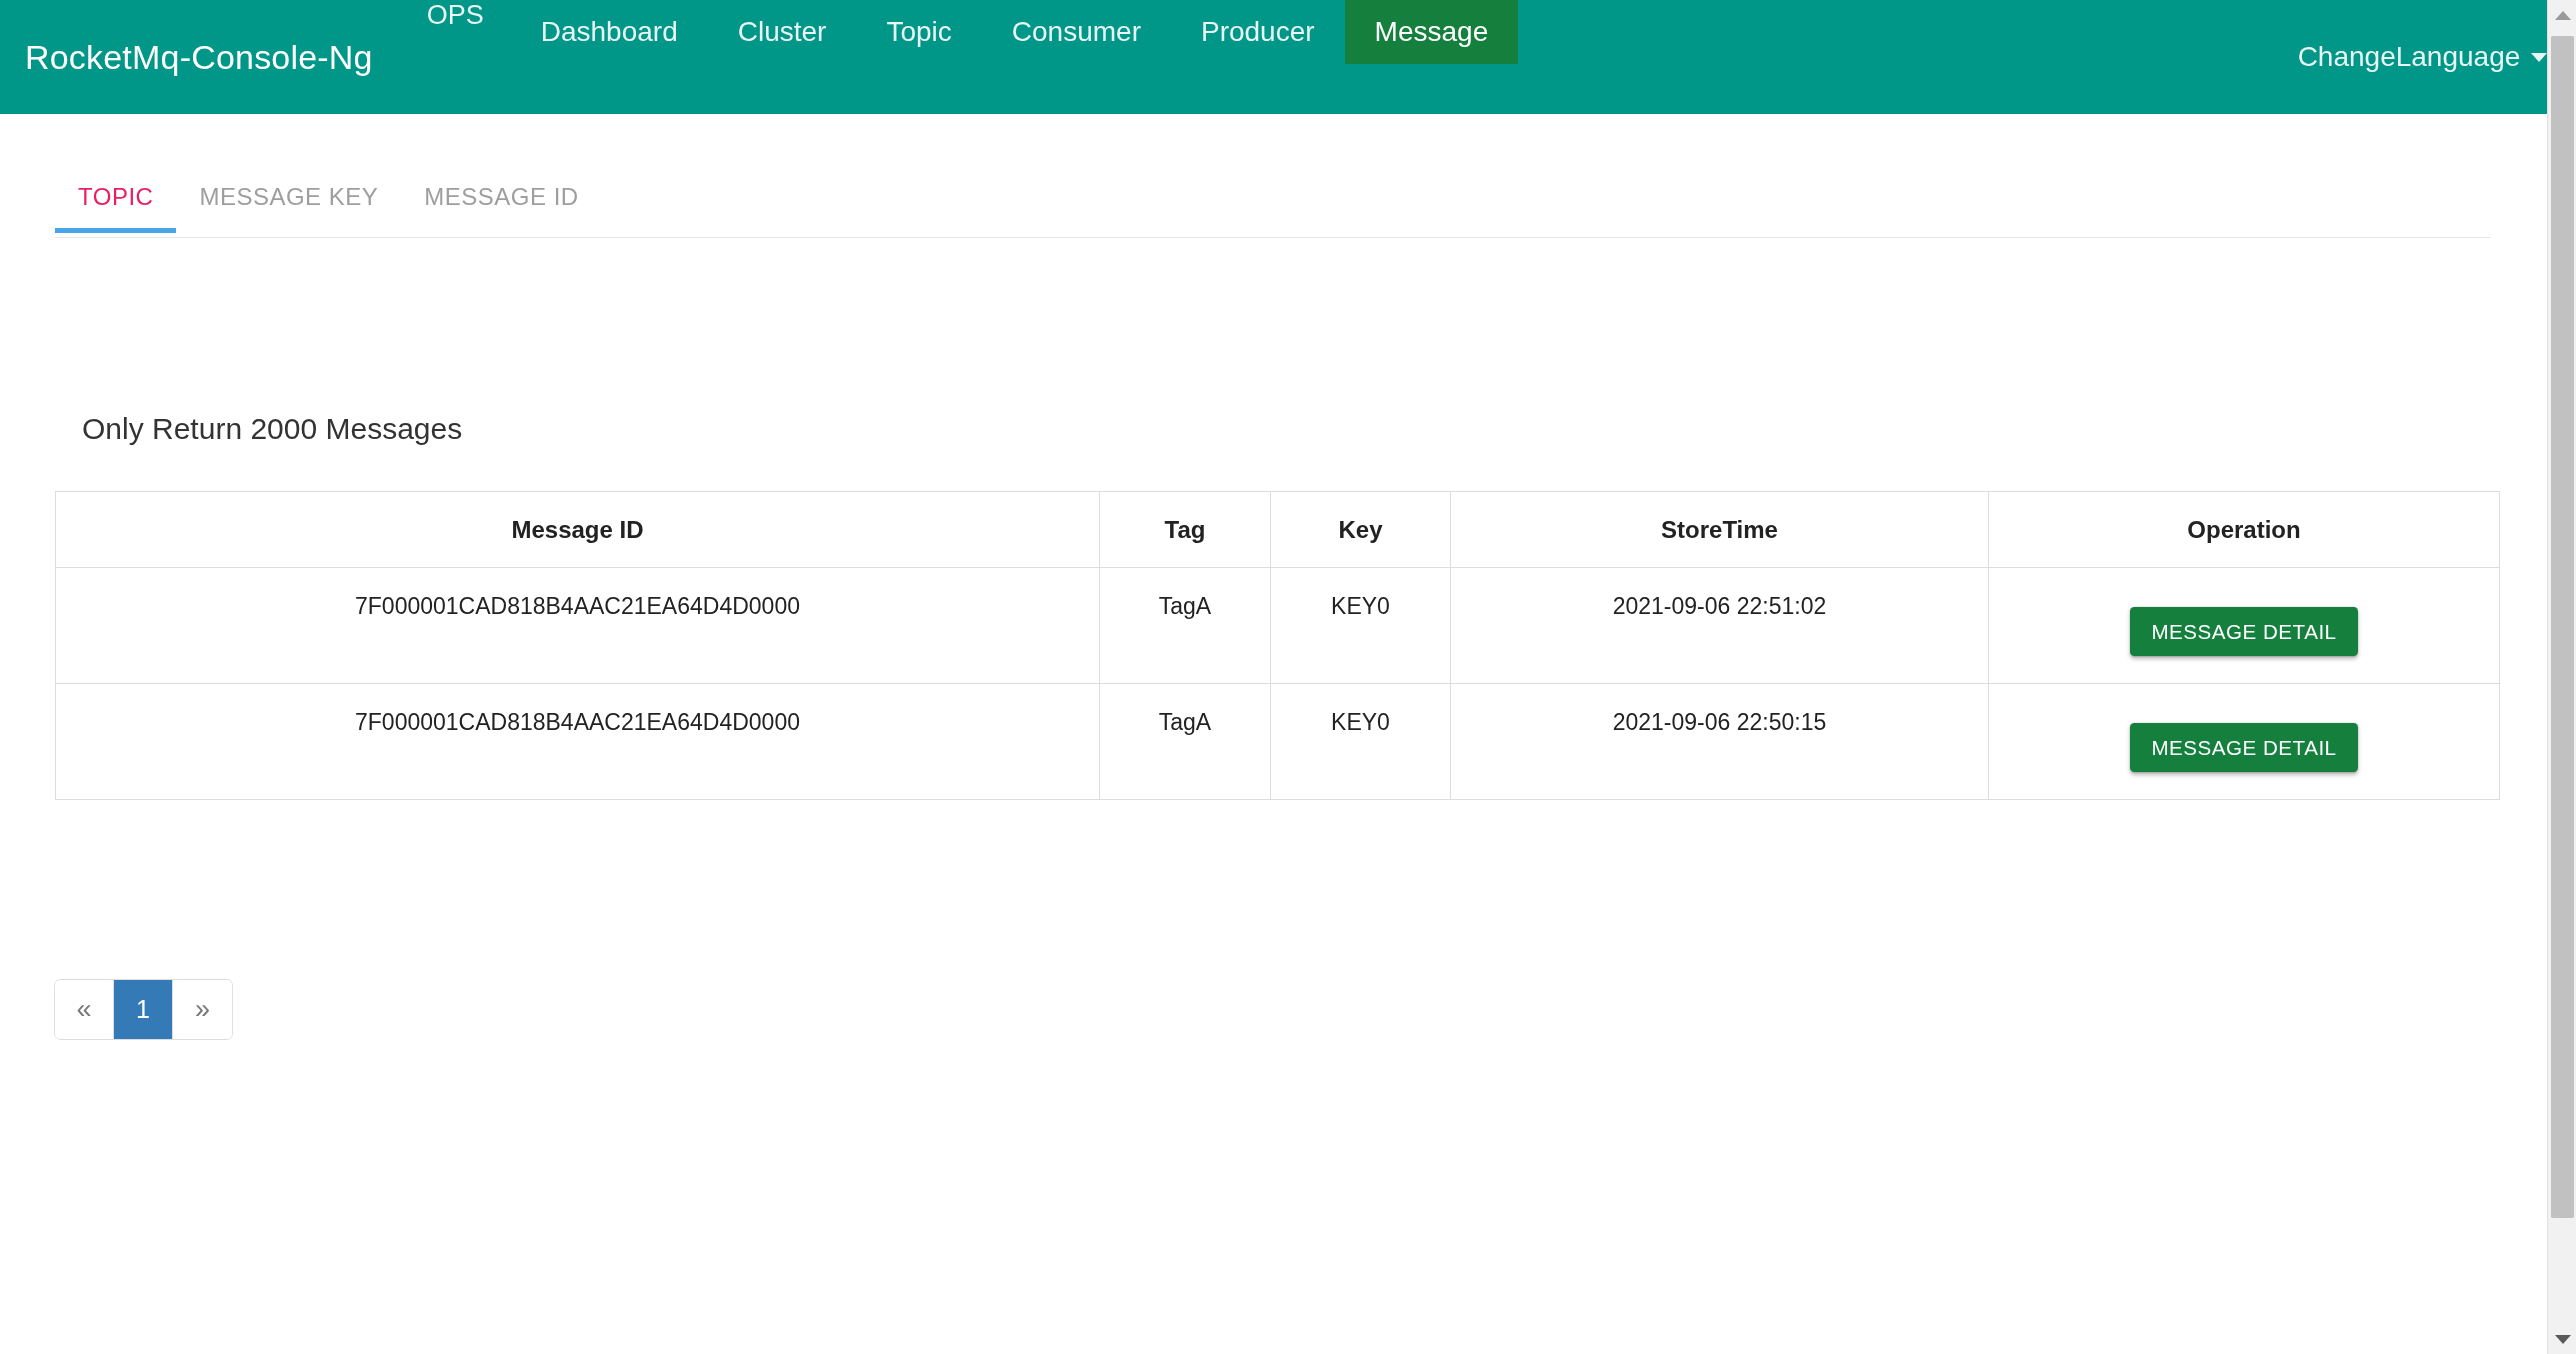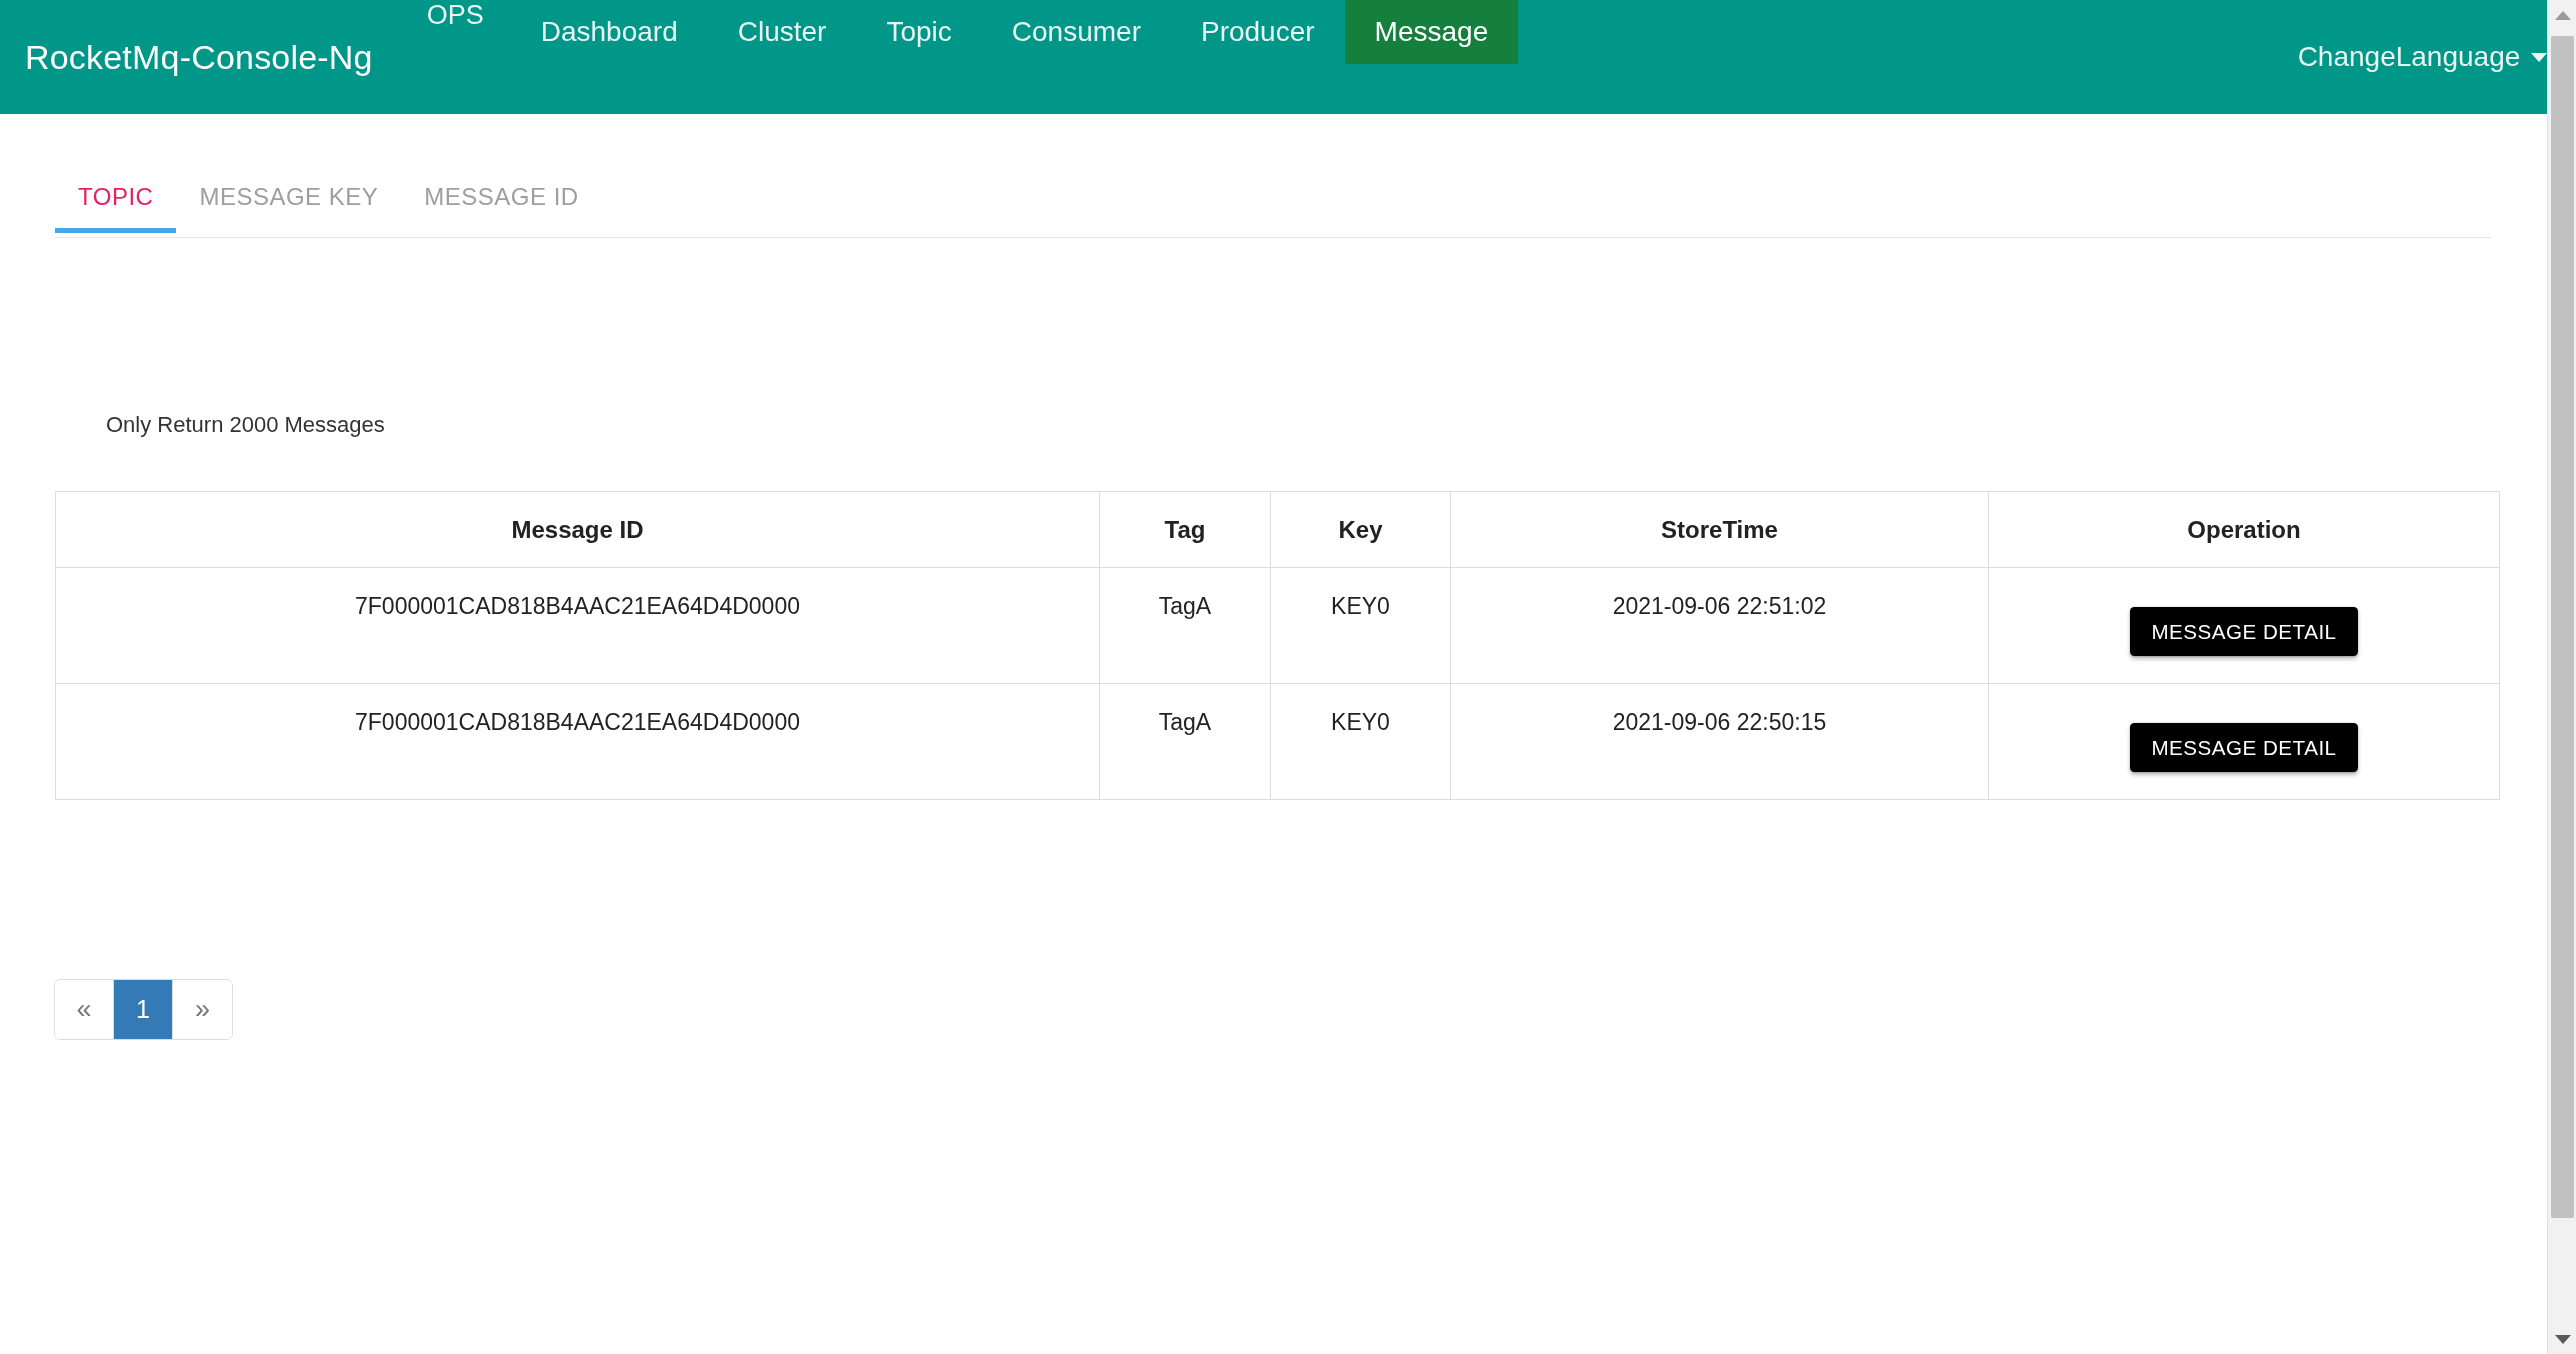--- a/index.html
+++ b/index.html
@@ -127,23 +127,22 @@
     bottom: -1.8px;
     height: 4.5px;
     background: #46a6e8;
   }
 
   
   .note {
     position: absolute;
     top: 298px;
     left: 82px;
-    font-size: 22px;
+    font-size: 30px;
     color: #333333;
-    margin-left: 24px;
   }
 
   
   .filterbar {
     position: absolute;
     top: 394px;
     left: 82px;
     width: 2326px;
     height: 81px;
   }
@@ -278,21 +277,21 @@
     box-sizing: border-box;
   }
   .col-id   { width: 1043px; }
   .col-tag  { width: 170px; }
   .col-key  { width: 179px; }
   .col-time { width: 537px; }
   .col-op   { width: 510px; }
 
   .detail-btn {
     display: inline-block;
-    background: #000000;
+    background: #15803d;
     color: #ffffff;
     border: none;
     border-radius: 4.5px;
     font-family: "Liberation Sans", sans-serif;
     font-size: 20.6px;
     letter-spacing: 0.5px;
     padding: 12.5px 21.5px;
     margin-top: 14.3px;
     cursor: pointer;
     box-shadow: 0 2.7px 4.5px rgba(0,0,0,.26), 0 0.9px 1.8px rgba(0,0,0,.18);

